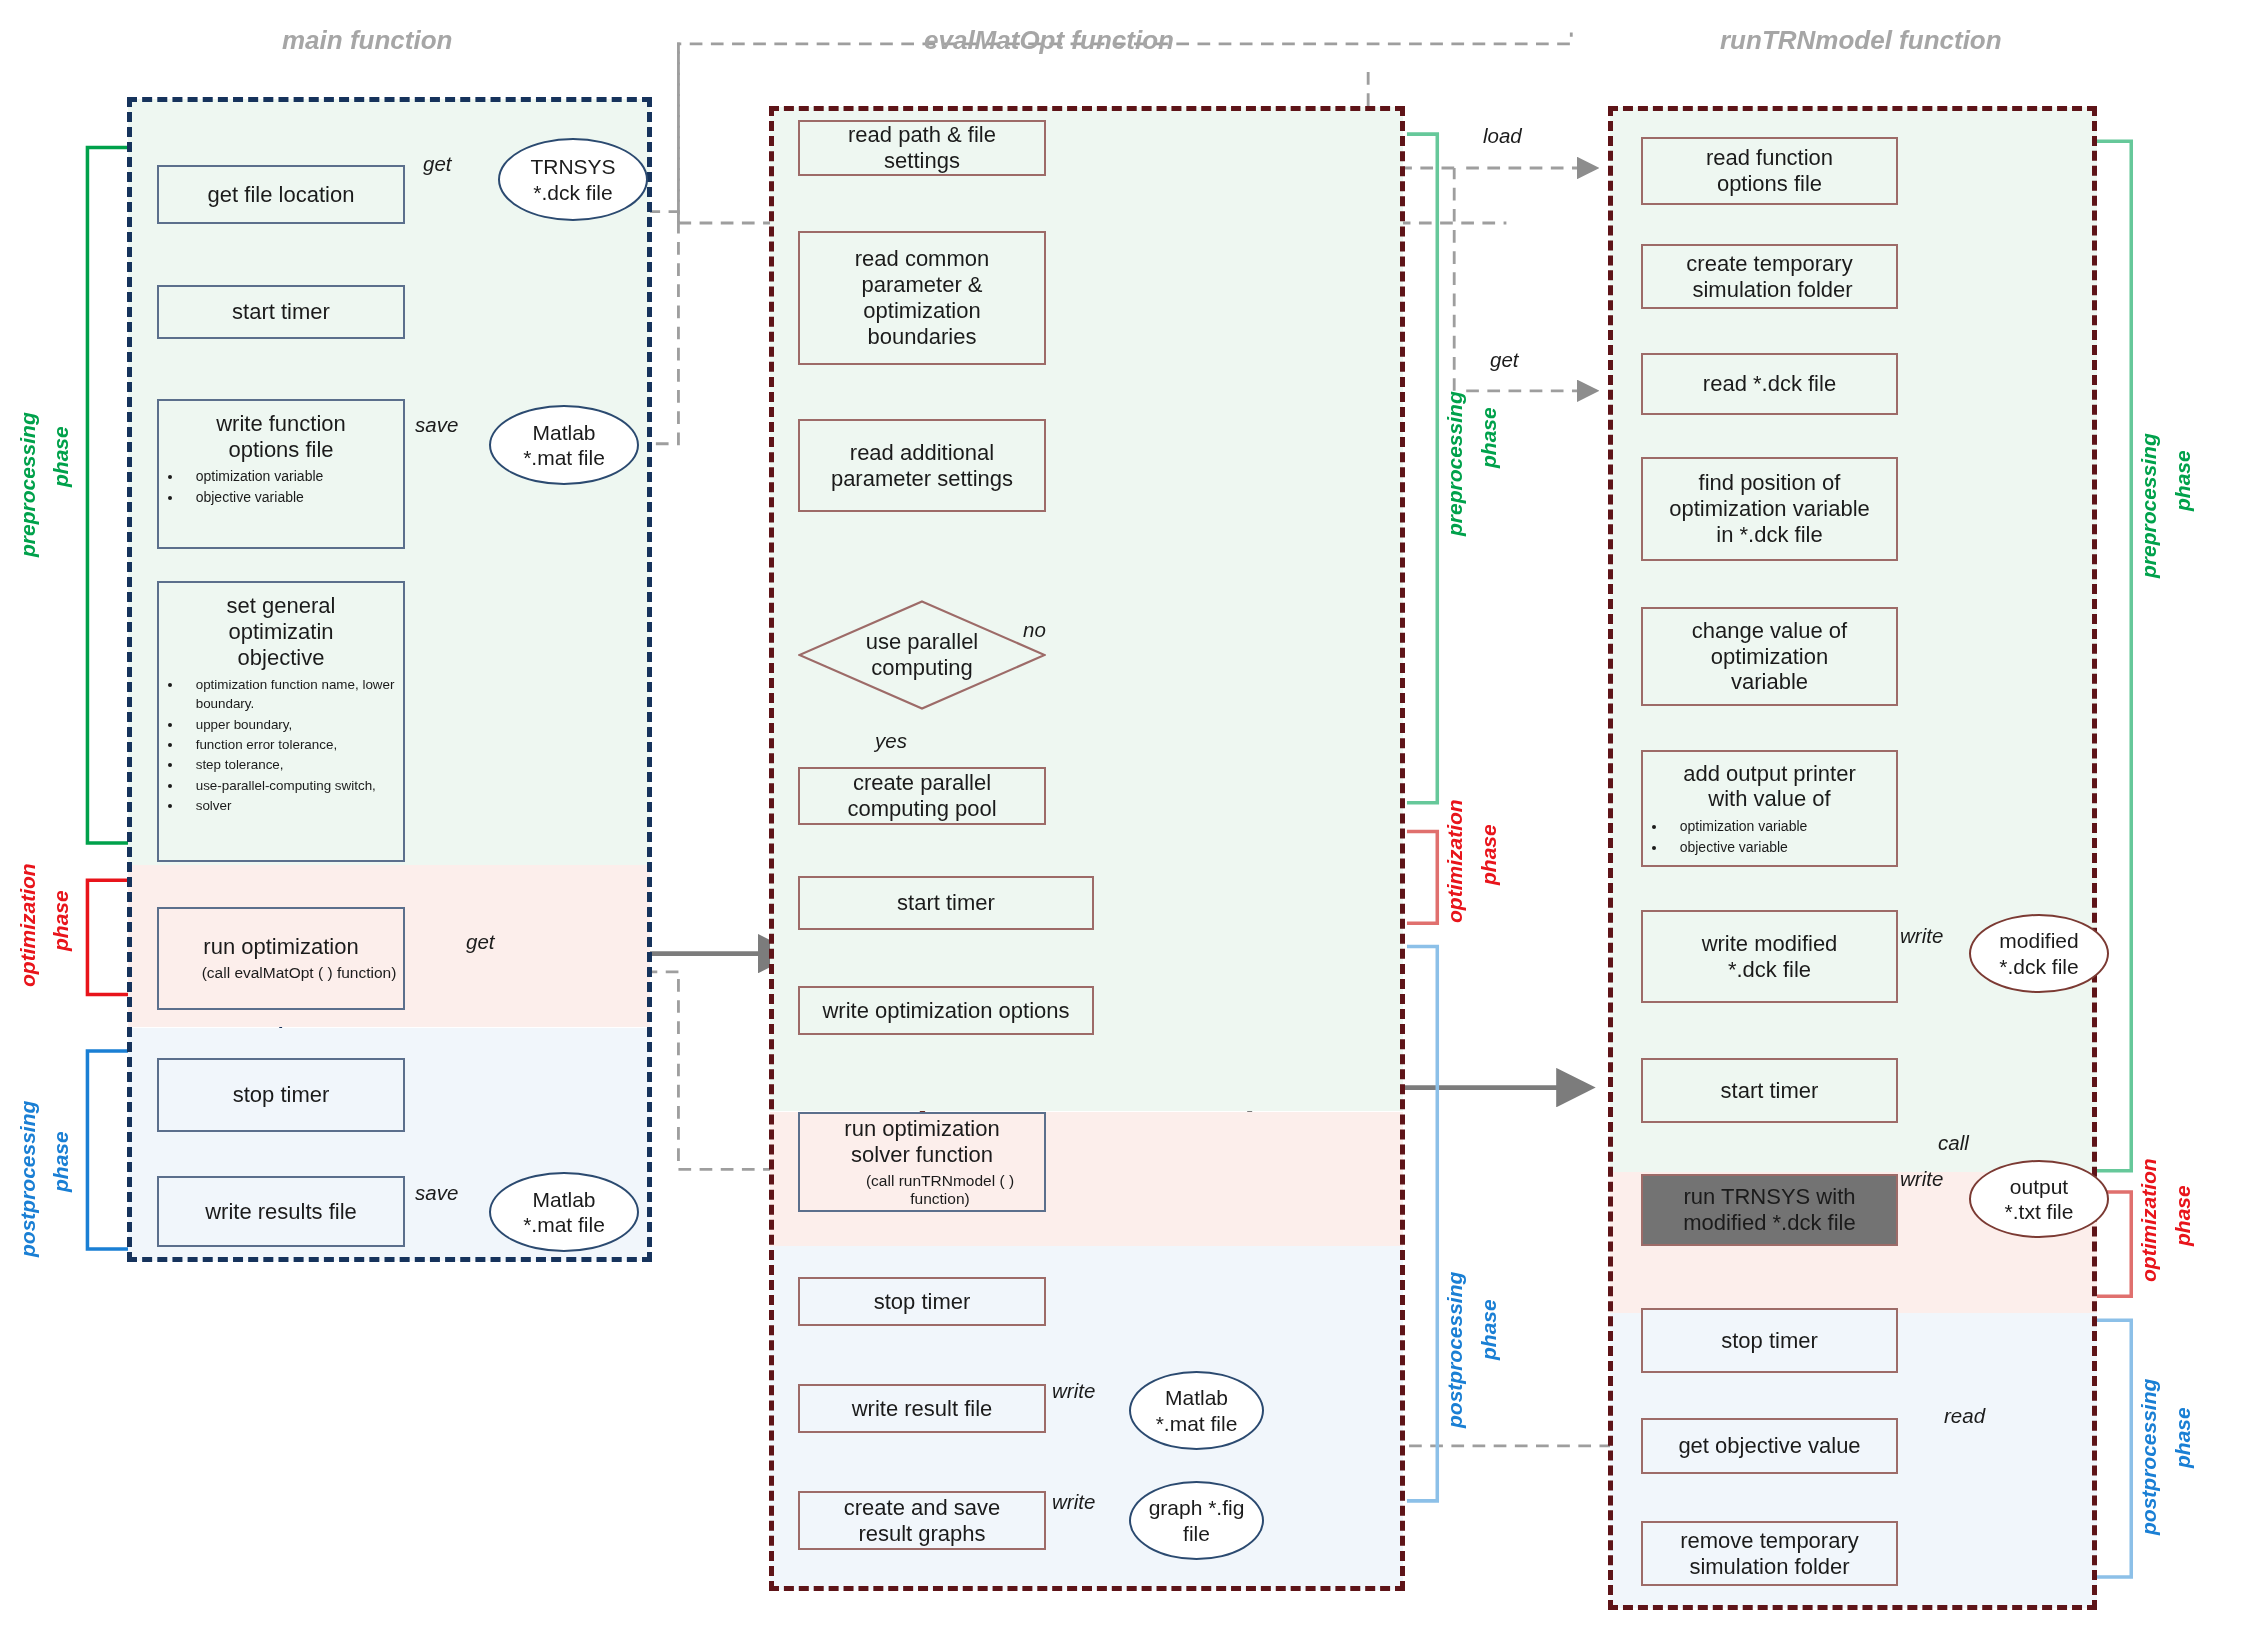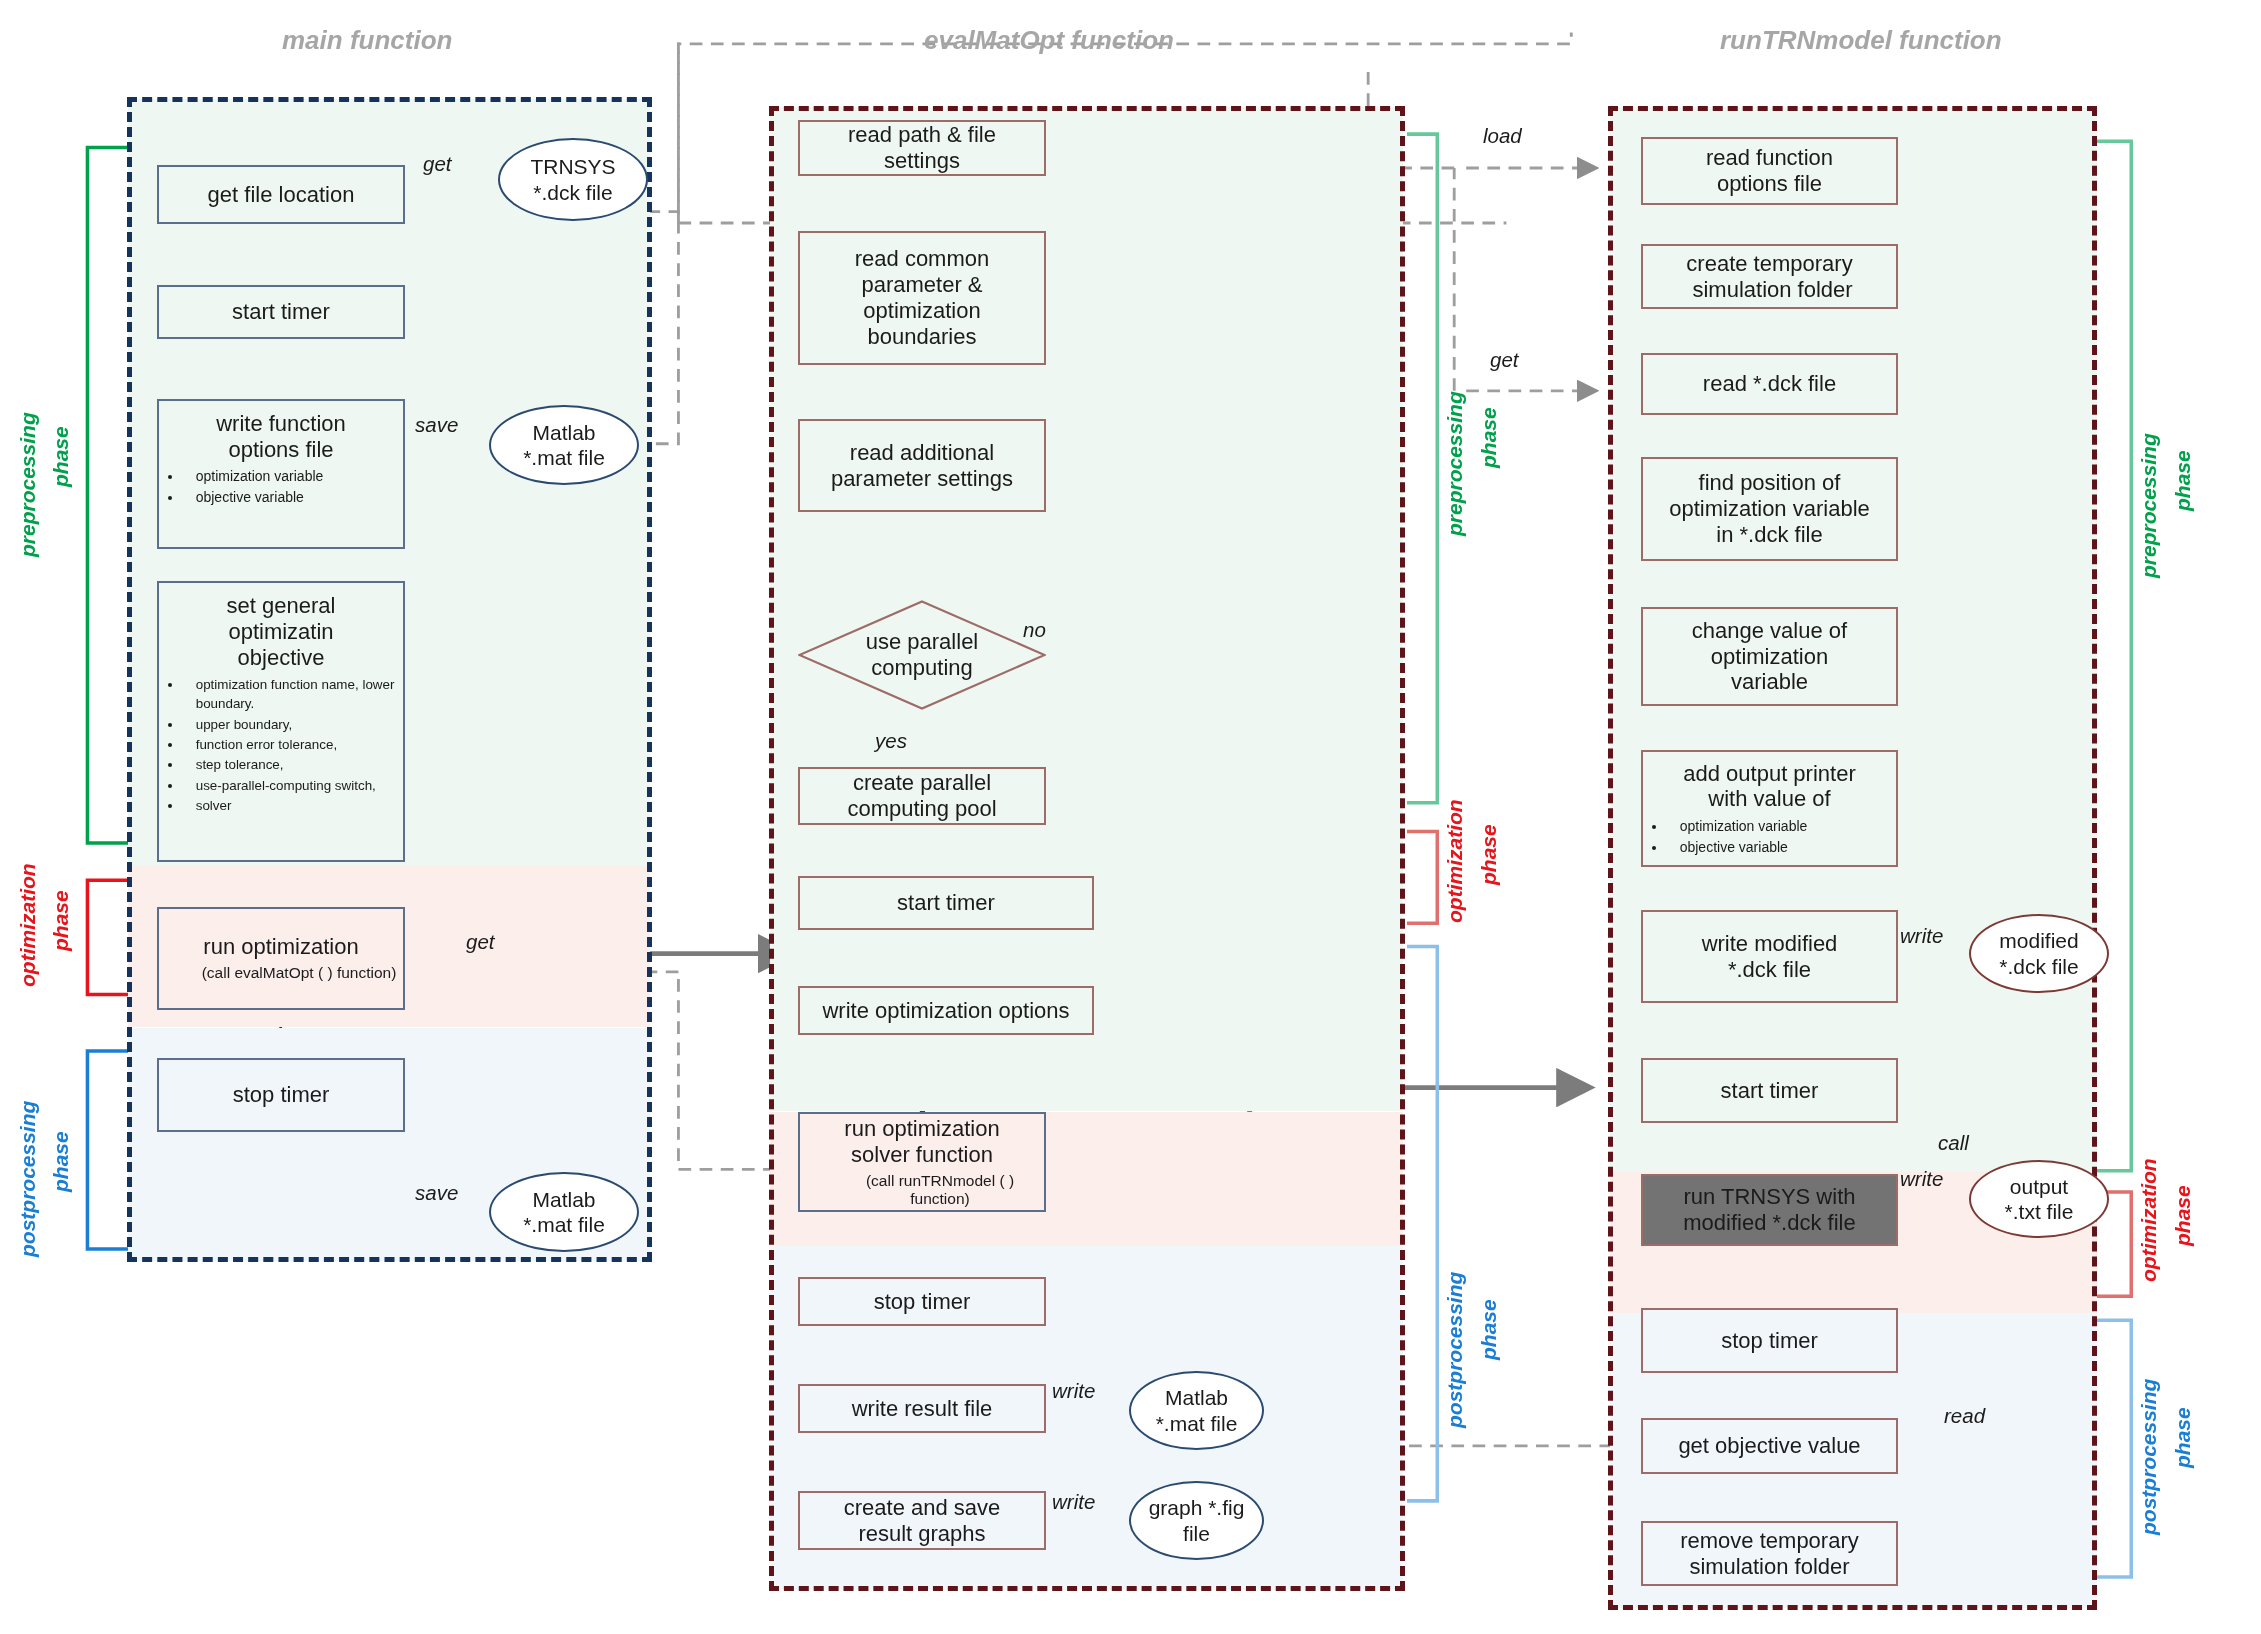--- a/index.html
+++ b/index.html
@@ -246,20 +246,23 @@
 
   <div class="box navy-pinkband" style="left:157px;top:907px;width:248px;height:103px;">
     <span>run optimization</span>
     <span class="sub">(call evalMatOpt ( ) function)</span>
   </div>
 
   <div class="box navy-blueband" style="left:157px;top:1058px;width:248px;height:74px;">
     <span>stop timer</span>
   </div>
 
+  <div class="box navy-blueband" style="left:157px;top:1176px;width:248px;height:71px;">
+    <span>write results file</span>
+  </div>
 
   <div class="ellipse navy" style="left:498px;top:138px;width:150px;height:83px;">
     <div>TRNSYS<br>*.dck file</div>
   </div>
   <div class="ellipse navy" style="left:489px;top:405px;width:150px;height:80px;">
     <div>Matlab<br>*.mat file</div>
   </div>
   <div class="ellipse navy" style="left:489px;top:1172px;width:150px;height:80px;">
     <div>Matlab<br>*.mat file</div>
   </div>

